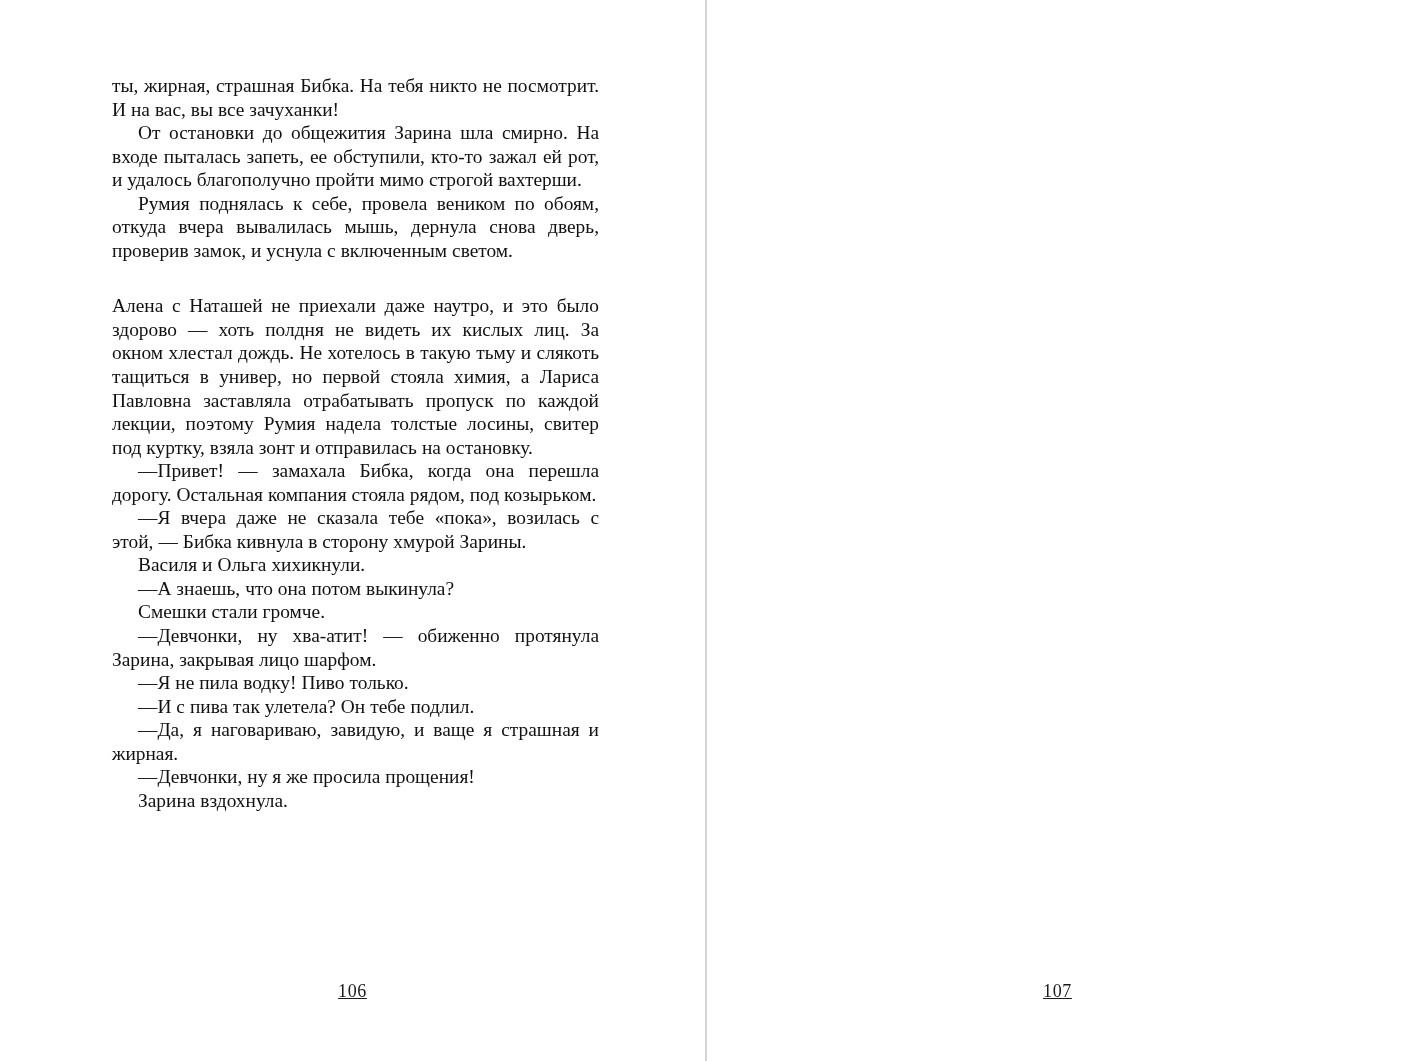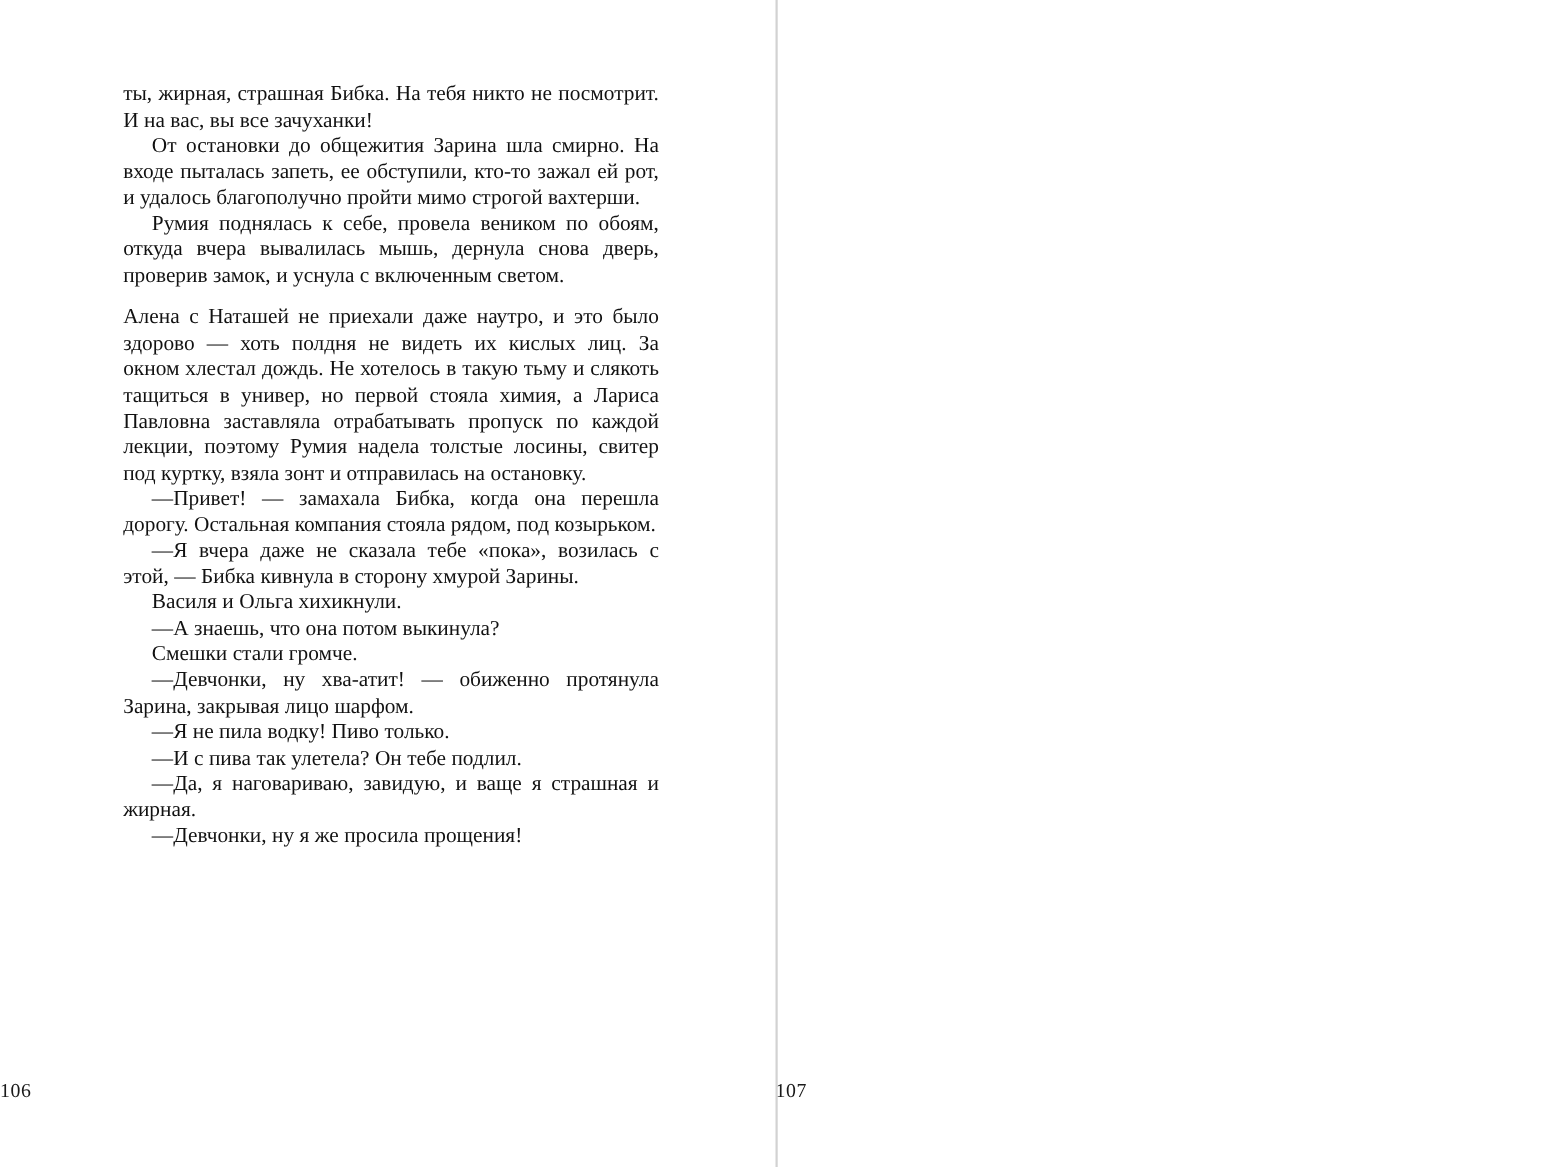--- a/index.html
+++ b/index.html
@@ -52,31 +52,32 @@
     hyphens: none;
     word-spacing: 0.1px;
   }
   .page-left .textblock { left: 112px; }
 
   p {
     margin: 0;
     text-indent: 26px;
   }
   p.no-indent { text-indent: 0; }
-  p.section-gap { margin-top: 15px; text-indent: 0; }
+  p.section-gap { margin-top: 32px; text-indent: 0; }
 
   .folio {
     position: absolute;
     bottom: 59px;
     width: 100%;
-    text-align: left;
+    text-align: center;
     font-size: 18px;
     letter-spacing: 0.6px;
     color: #1a1a1a;
     font-variant-numeric: oldstyle-nums;
+    text-decoration: underline;
   }
 </style>
 </head>
 <body>
 
 <div class="spread">
 
   <div class="page page-left">
     <div class="textblock">
       <div>
@@ -87,20 +88,21 @@
           <p>—Привет! — замахала Бибка, когда она перешла дорогу. Остальная компания стояла рядом, под козырьком.</p>
           <p>—Я вчера даже не сказала тебе «пока», возилась с этой, — Бибка кивнула в сторону хмурой Зарины.</p>
           <p>Василя и Ольга хихикнули.</p>
           <p>—А знаешь, что она потом выкинула?</p>
           <p>Смешки стали громче.</p>
           <p>—Девчонки, ну хва-атит! — обиженно протянула Зарина, закрывая лицо шарфом.</p>
           <p>—Я не пила водку! Пиво только.</p>
           <p>—И с пива так улетела? Он тебе подлил.</p>
           <p>—Да, я наговариваю, завидую, и ваще я страшная и жирная.</p>
           <p>—Девчонки, ну я же просила прощения!</p>
+          <p>Зарина вздохнула.</p>
         </div>
     </div>
     <div class="folio">106</div>
   </div>
 
   <div class="page page-right">
 
     <div class="folio">107</div>
   </div>
 

